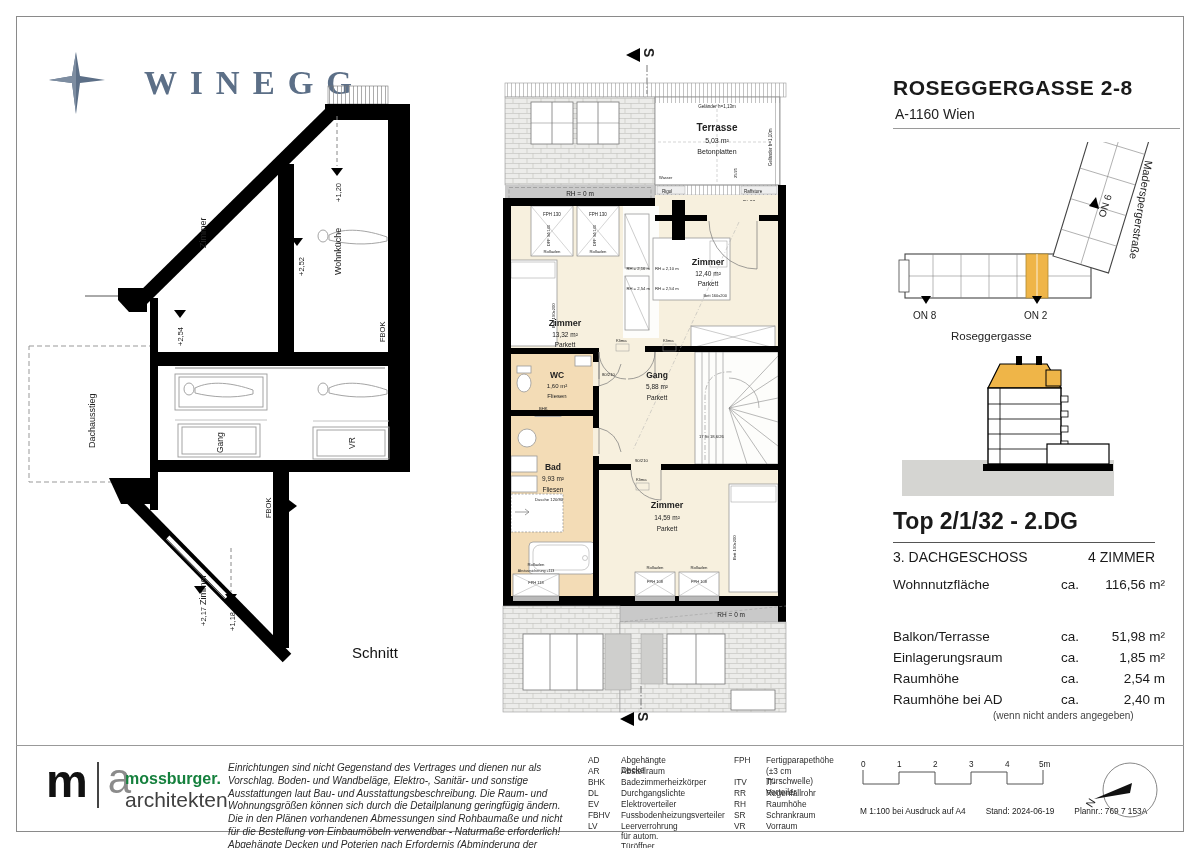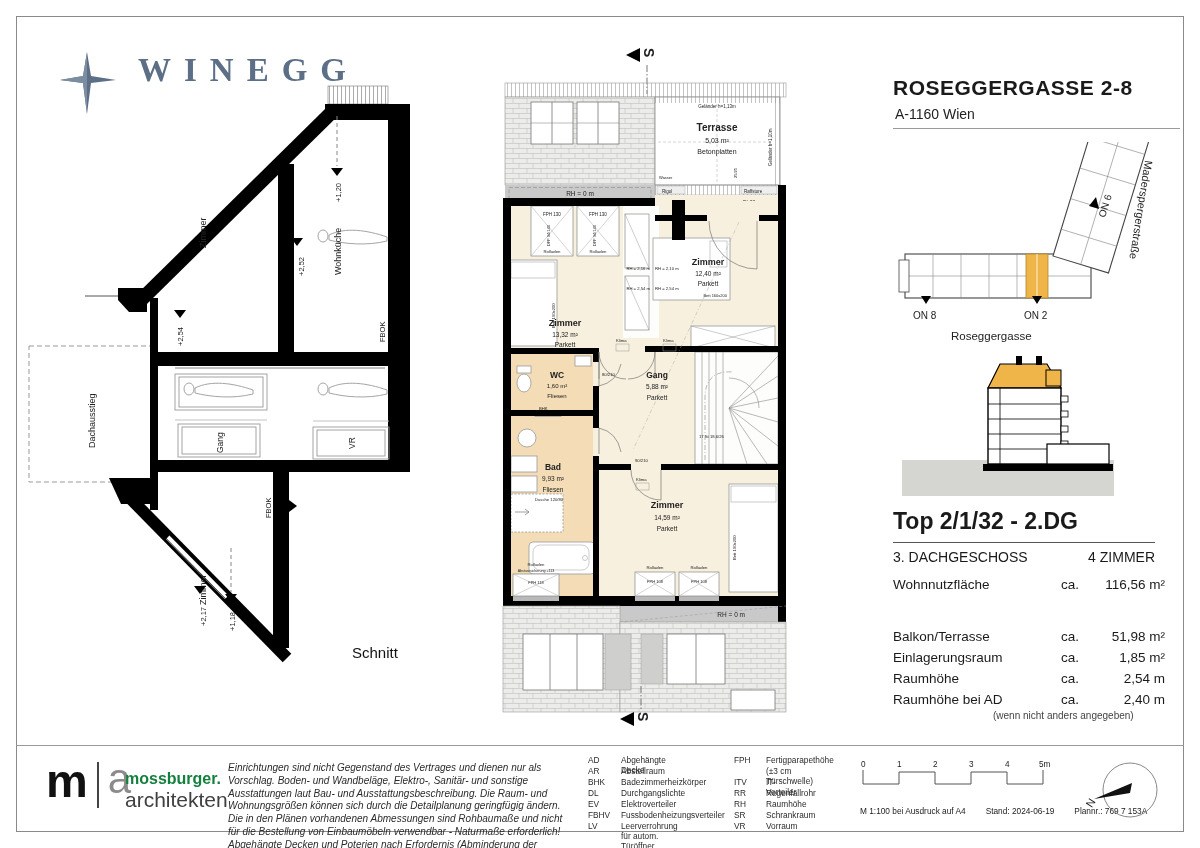--- a/index.html
+++ b/index.html
@@ -1,21 +1,21 @@
 <!DOCTYPE html>
 <html><head>
 <meta charset="utf-8">
 <style>
   html,body{margin:0;padding:0;background:#dcdcdc;}
   .page{position:relative;width:1200px;height:848px;background:#fff;margin:0 auto;
         font-family:"Liberation Sans",sans-serif;color:#1a1a1a;overflow:hidden;}
   .abs{position:absolute;}
   .frame{position:absolute;left:16px;top:16px;right:16px;bottom:16px;border:1px solid #8a8a8a;pointer-events:none;}
   
-  .brand{left:60px;top:52px;display:flex;align-items:flex-start;gap:22px;}
+  .brand{left:49px;top:52px;display:flex;align-items:center;gap:39px;}
   .brand-name{font-family:"Liberation Serif",serif;font-size:33px;font-weight:700;color:#5c6f87;letter-spacing:13px;}
   
   .proj-title{left:893px;top:76px;font-size:21px;font-weight:700;letter-spacing:.5px;}
   .proj-city{left:895px;top:106px;font-size:14px;color:#222;}
   .rule1{left:893px;top:128px;width:287px;border-top:1px solid #9a9a9a;}
   .unit-title{left:893px;top:508px;font-size:23px;font-weight:700;}
   .rule2{left:893px;top:542px;width:262px;border-top:1.5px solid #555;}
   .floorrow{left:893px;top:549px;width:262px;display:flex;justify-content:space-between;font-size:14px;}
   .arearow{left:893px;width:272px;display:flex;font-size:13.5px;}
   .arealabel{flex:1;}

